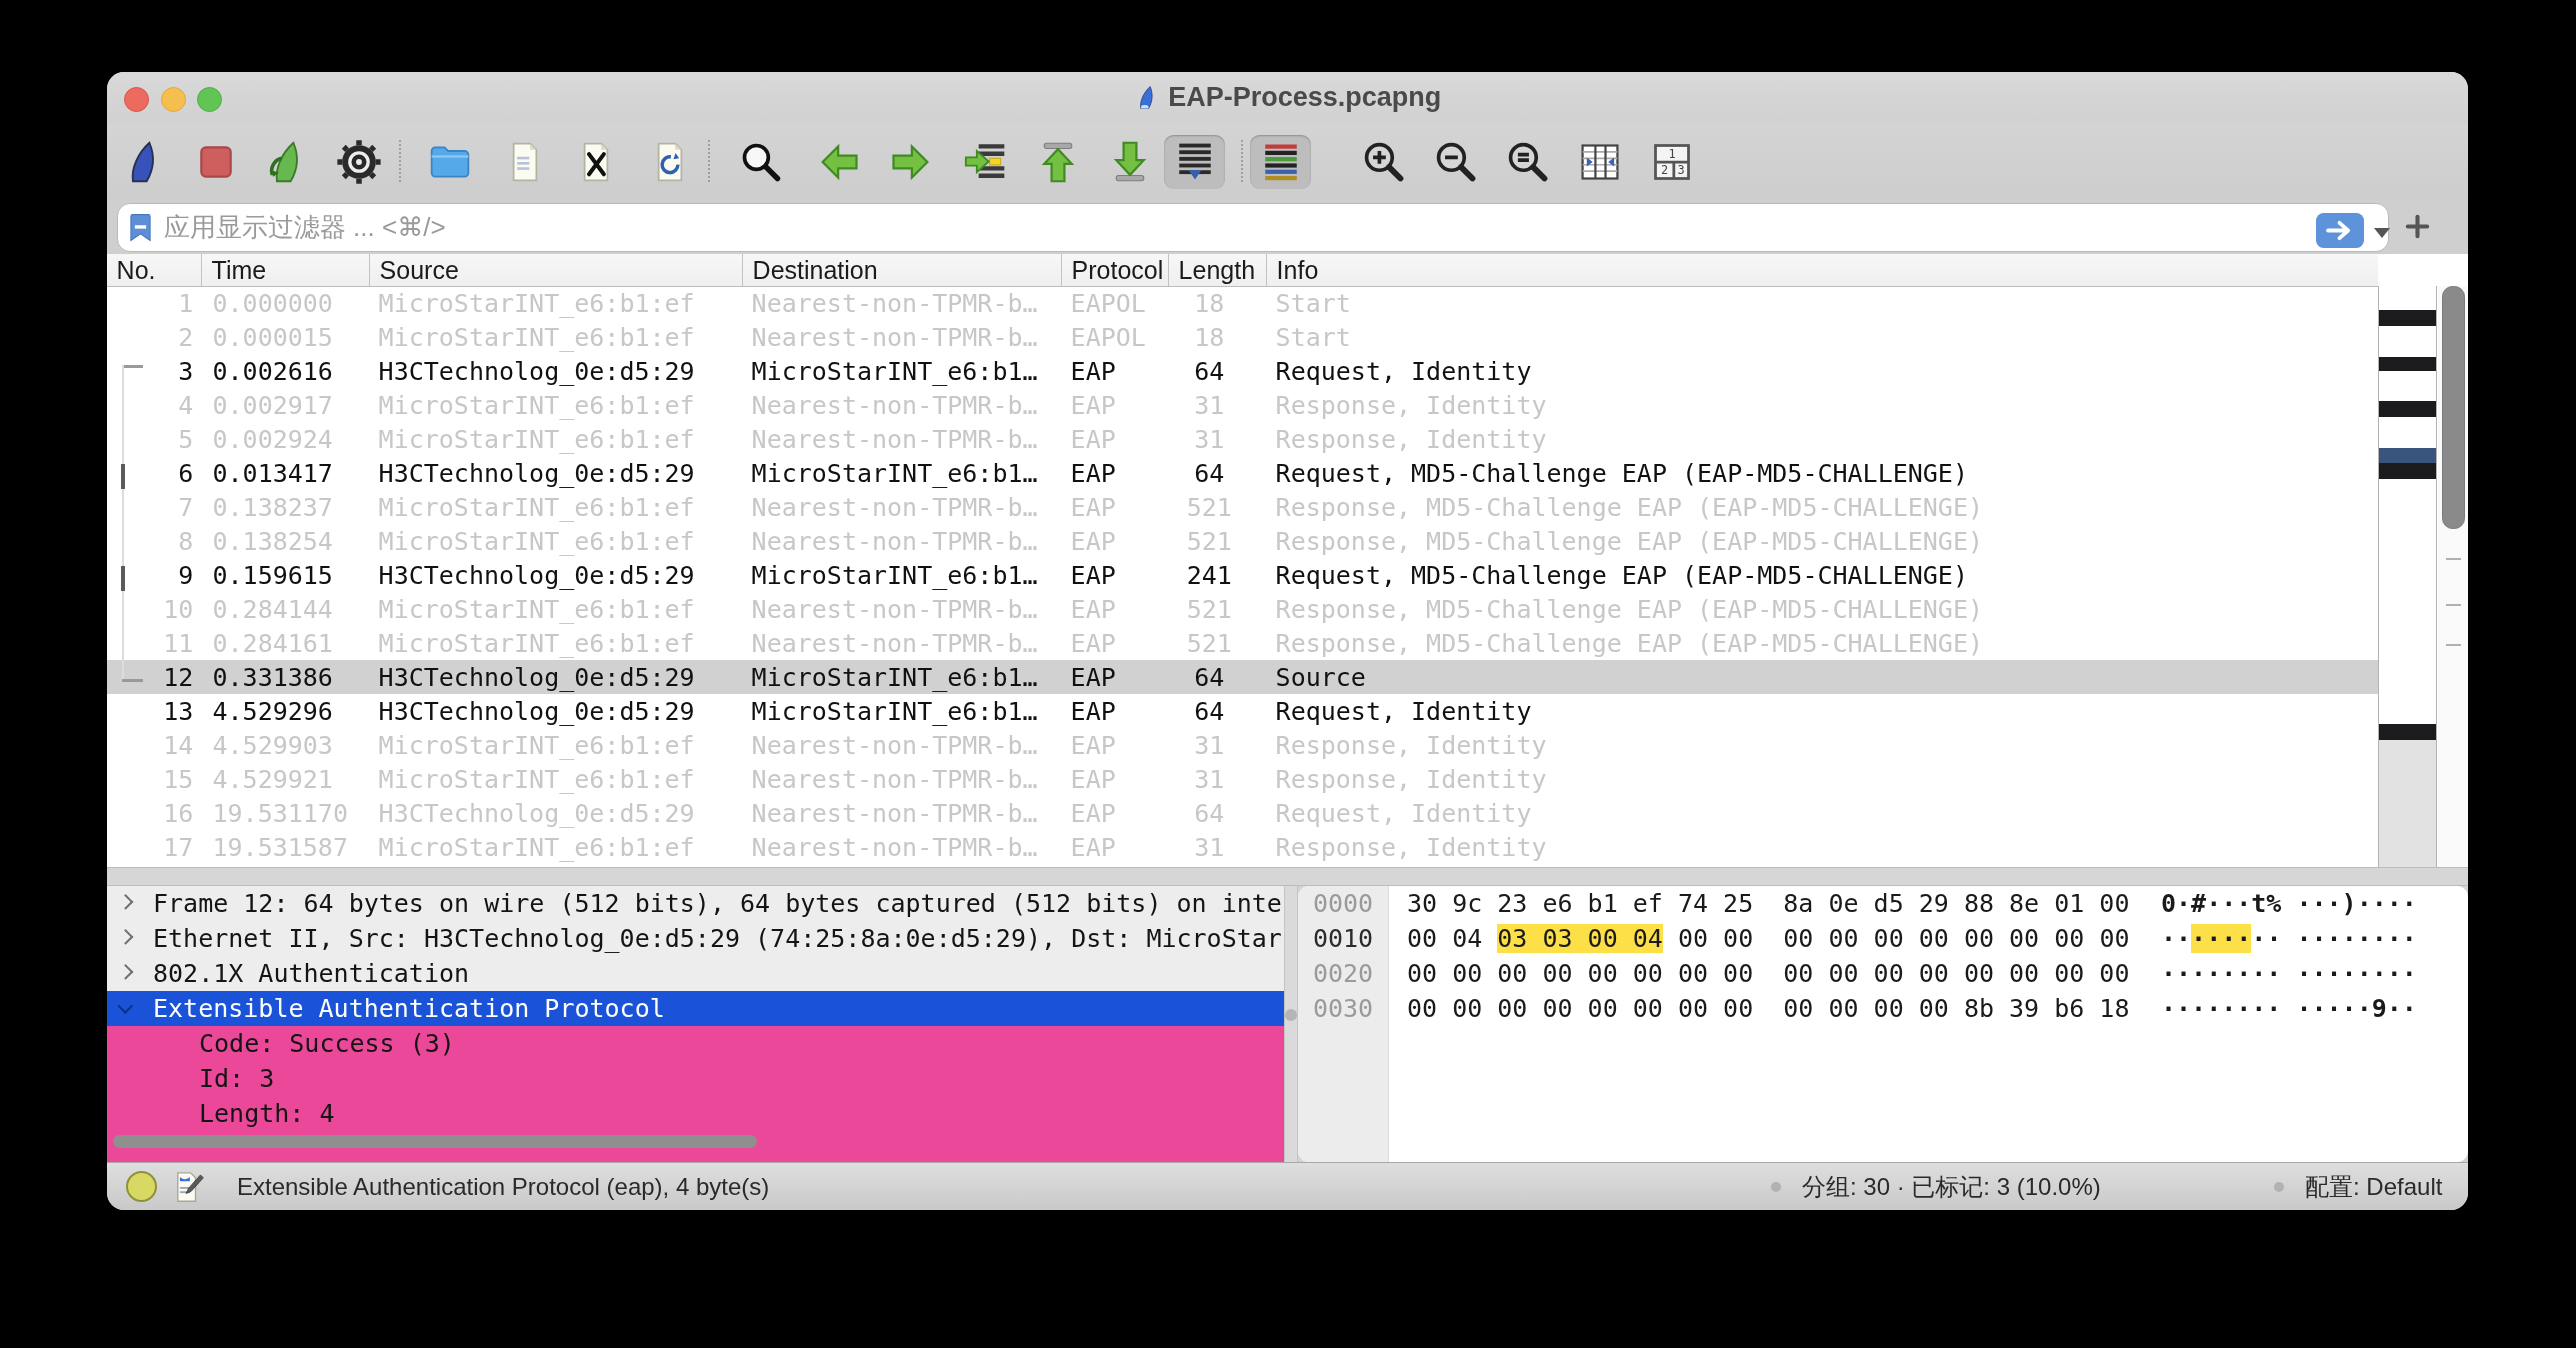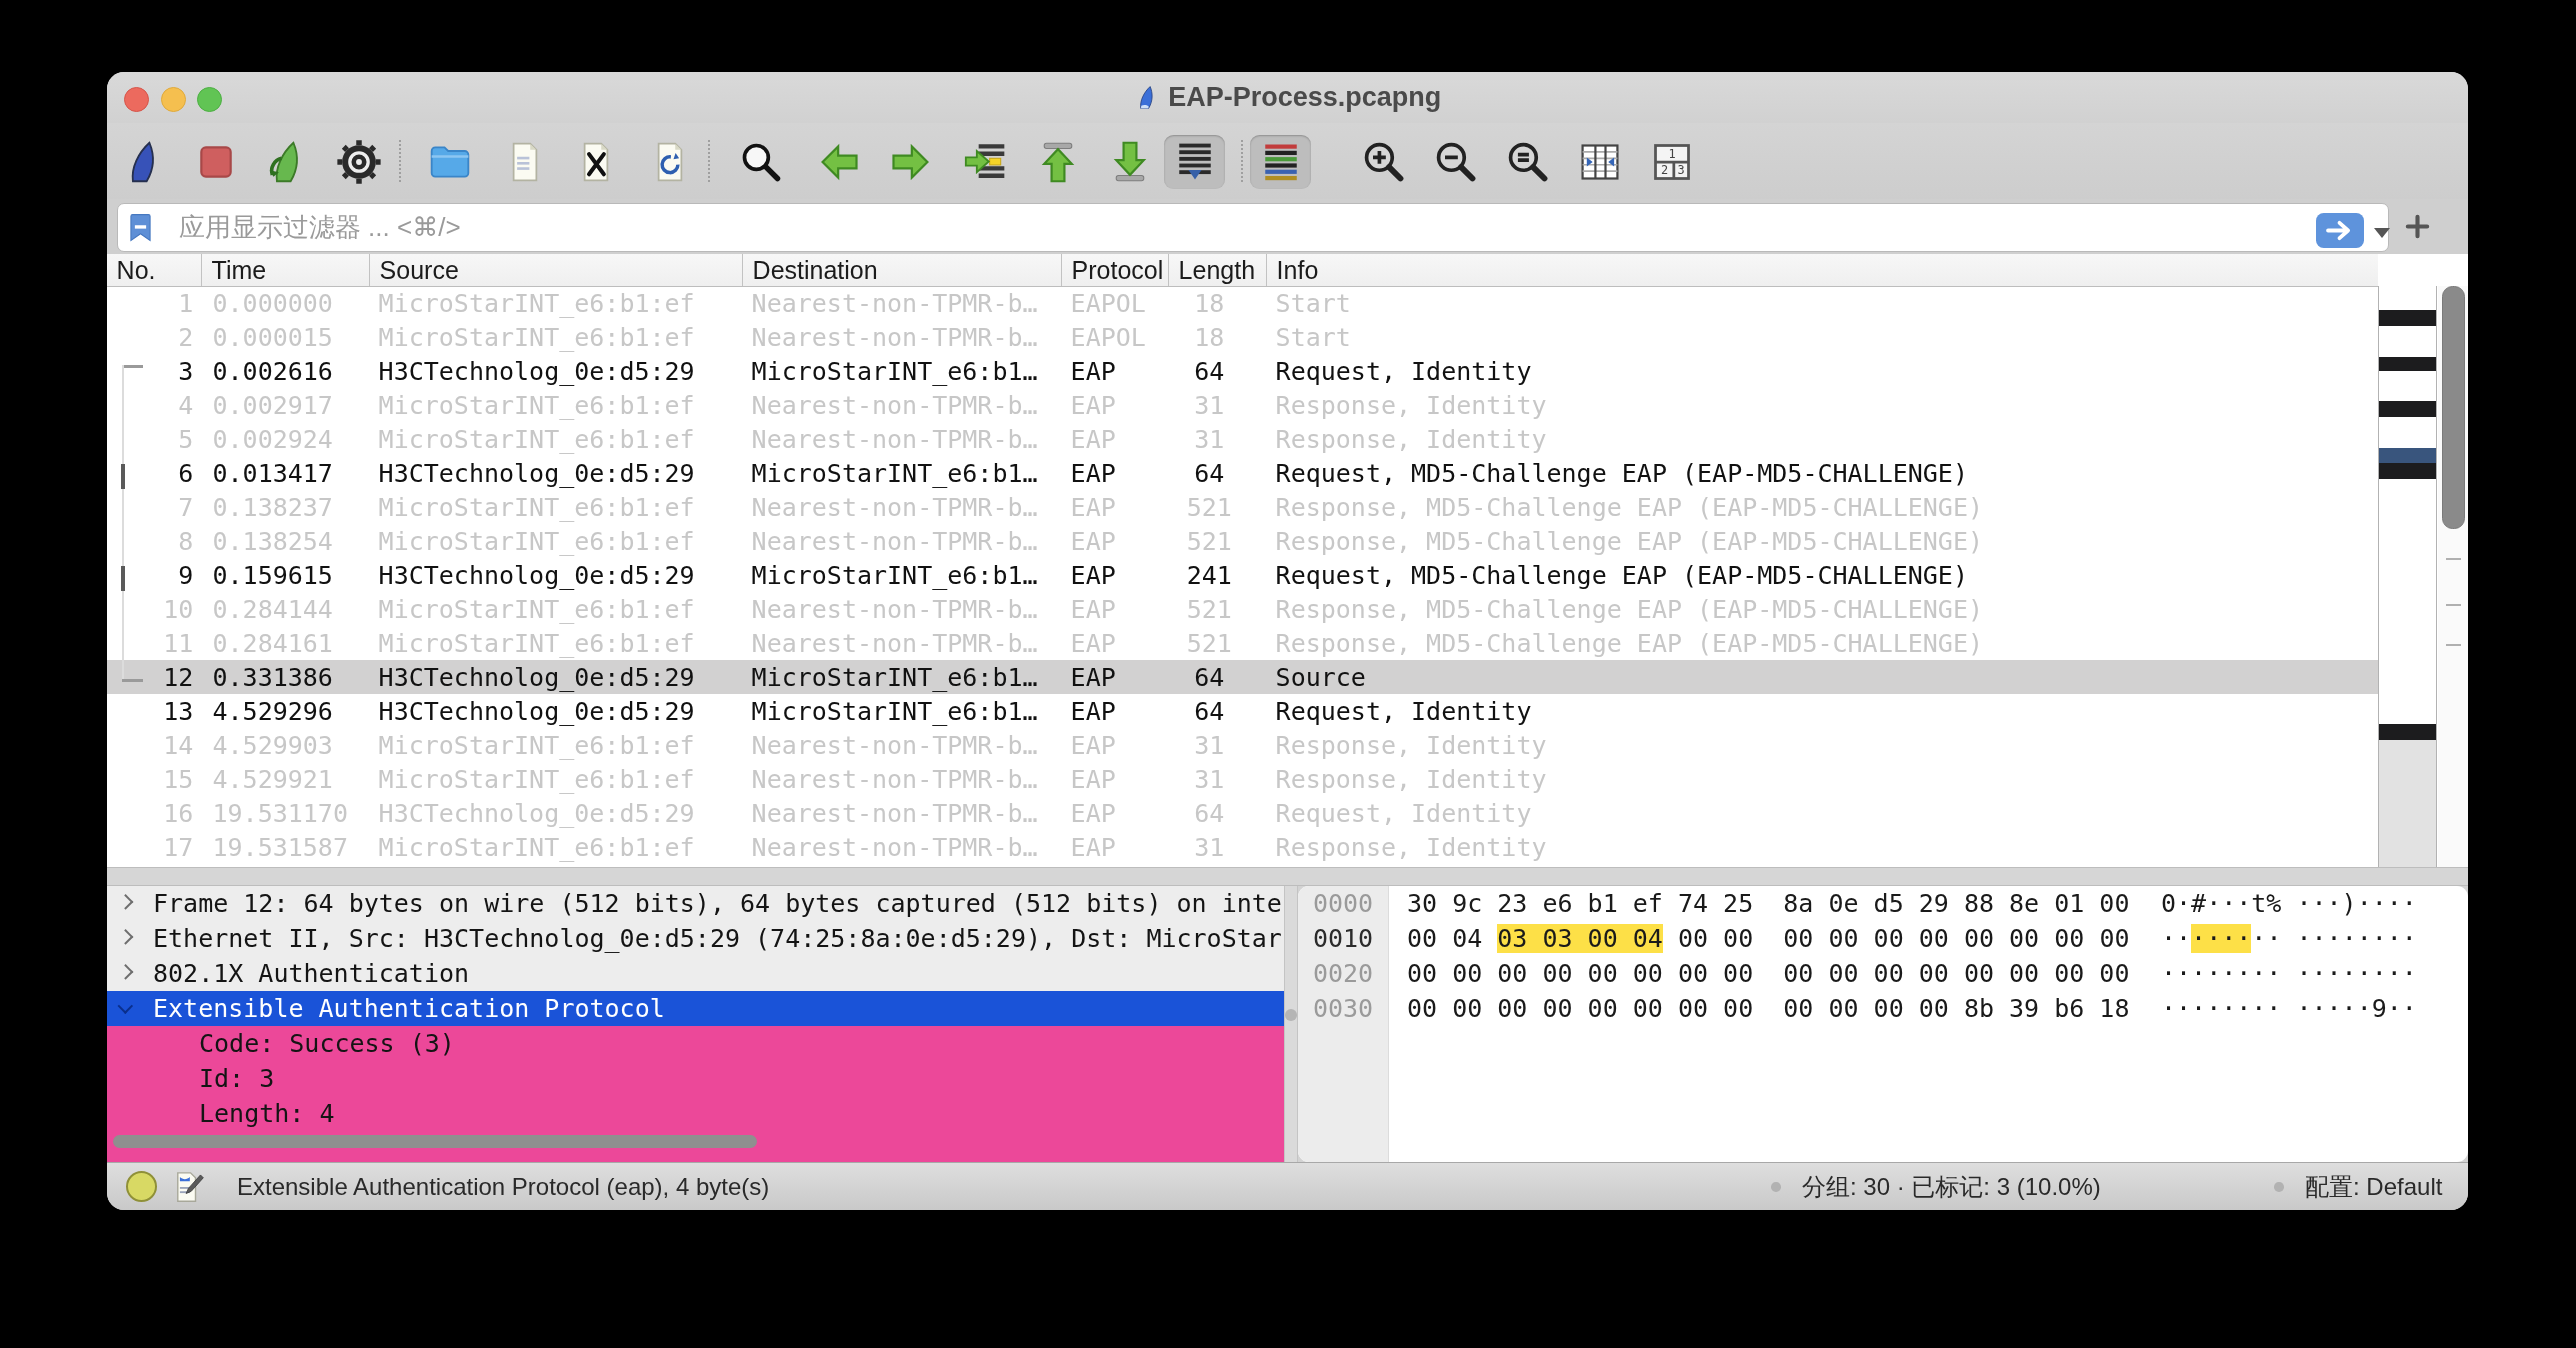--- a/index.html
+++ b/index.html
@@ -15,21 +15,21 @@
   .titlewrap{position:absolute;left:0;top:0;width:100%;height:51px;display:flex;align-items:center;justify-content:center;gap:9.6px;}
   .titletext{font-size:27px;font-weight:bold;color:#4a4a4a;}
   
   .toolbar{position:absolute;left:0;top:51px;width:100%;height:77px;background:linear-gradient(#d4d4d4,#cdcdcd);}
   .tb{position:absolute;top:11.5px;width:61px;height:54px;display:flex;align-items:center;justify-content:center;border-radius:9.6px;}
   .tb.pressed{background:#bdbdbd;box-shadow:inset 0 1px 1.9px rgba(0,0,0,.25);}
   .tbsep{position:absolute;top:17px;width:0;height:42px;border-left:2.9px dotted #9f9f9f;}
   
   .filterbar{position:absolute;left:0;top:127px;width:100%;height:55px;background:#cfcfcf;}
   .filterfield{position:absolute;left:9.6px;top:3.8px;width:2270px;height:47px;background:#fff;
-    border:1px solid #b9b9b9;border-radius:7px;display:flex;align-items:center;gap:15px;}
+    border:1px solid #b9b9b9;border-radius:13px;display:flex;align-items:center;}
   .filterinput{flex:1;border:none;outline:none;background:transparent;font-size:26px;color:#333;
     font-family:"Liberation Sans",sans-serif;margin-left:7.7px;}
   .filterinput::placeholder{color:#9a9a9a;}
   .applybtn{position:absolute;left:2198px;top:9.6px;width:48px;height:35px;background:#5e93dc;border-radius:7.7px;
     display:flex;align-items:center;justify-content:center;}
   .ddchev{position:absolute;left:2256px;top:24px;width:0;height:0;border-left:8.6px solid transparent;
     border-right:8.6px solid transparent;border-top:10.5px solid #555;}
   .plusbtn{position:absolute;left:2291px;top:9.6px;width:38px;height:35px;display:flex;align-items:center;justify-content:center;}
   
   .plist{position:absolute;left:0;top:182px;width:100%;height:613px;background:#fff;}
@@ -86,21 +86,21 @@
     border-right:1px solid #c4c4c4;box-sizing:border-box;}
   .midstrip .dot{position:absolute;left:0px;top:123px;width:12.4px;height:12.4px;border-radius:50%;background:#b5b5b5;}
   
   .hexpane{position:absolute;left:1191px;top:814px;width:1170px;height:276px;background:#fff;overflow:hidden;
     font-family:"DejaVu Sans Mono",monospace;font-size:25px;color:#1a1a1a;border-radius:11px;}
   .hexgutter{position:absolute;left:0;top:0;width:90px;height:276px;background:#ececec;border-right:1px solid #dcdcdc;}
   .hrow{position:relative;height:35px;}
   .hexoff{position:absolute;left:0;top:0;width:90px;height:35px;display:flex;align-items:center;justify-content:center;color:#9a9a9a;}
   .hexoff.dark{color:#2b2b2b;}
   .hexbytes{position:absolute;left:109px;top:0;height:35px;display:flex;align-items:center;white-space:pre;}
-  .hexascii{position:absolute;left:863px;top:0;height:35px;display:flex;align-items:center;white-space:pre;}
+  .hexascii{position:absolute;left:863px;top:0;height:35px;display:flex;align-items:center;white-space:pre;font-weight:bold;}
   .hpre,.hpost{white-space:pre;}
   .hhl{white-space:pre;background:#fde047;}
   
   .statusbar{position:absolute;left:0;top:1090px;width:100%;height:48px;background:linear-gradient(#dedede,#c9c9c9);
     border-top:1px solid #a8a8a8;box-sizing:border-box;font-size:24px;color:#2a2a2a;}
   .expert{position:absolute;left:19px;top:7.7px;width:31px;height:31px;border-radius:50%;background:#d8d964;border:2.9px solid #8f9038;box-sizing:border-box;}
   .sdot{position:absolute;top:19px;width:9.6px;height:9.6px;border-radius:50%;background:#b2b2b2;}
   .stext{position:absolute;top:0;height:48px;display:flex;align-items:center;white-space:nowrap;}
 </style>
 </head>

